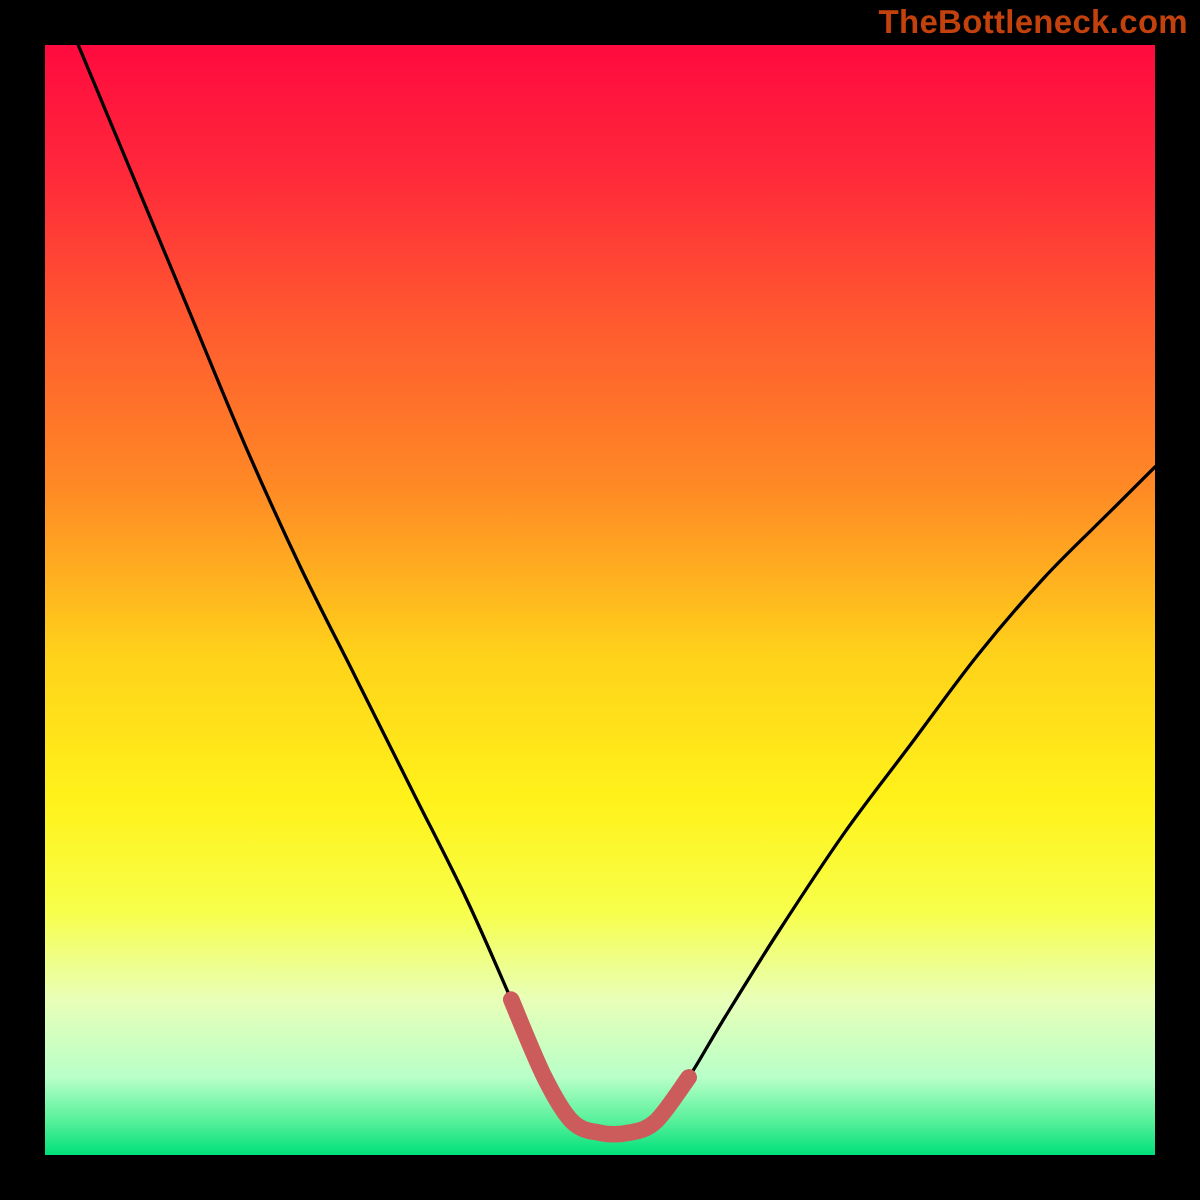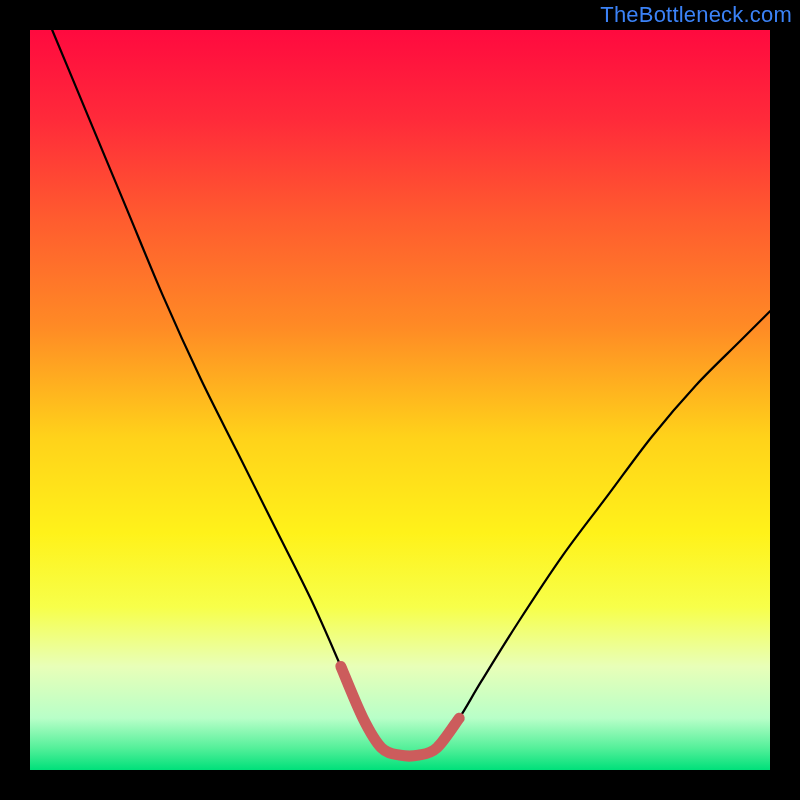--- a/index.html
+++ b/index.html
@@ -19,22 +19,22 @@
   }
   .plot {
     position: absolute;
     background: #fff;
   }
   .watermark {
     position: absolute;
     top: 2px;
     right: 8px;
     font-size: 22px;
-    color: #3b82f6;
-    font-weight: 400;
+    color: #c2410c;
+    font-weight: 700;
     letter-spacing: 0.2px;
     z-index: 5;
   }
   svg { display: block; }
 </style>
 </head>
 <body>
 
 <div class="frame">
   <div class="watermark">TheBottleneck.com</div>

